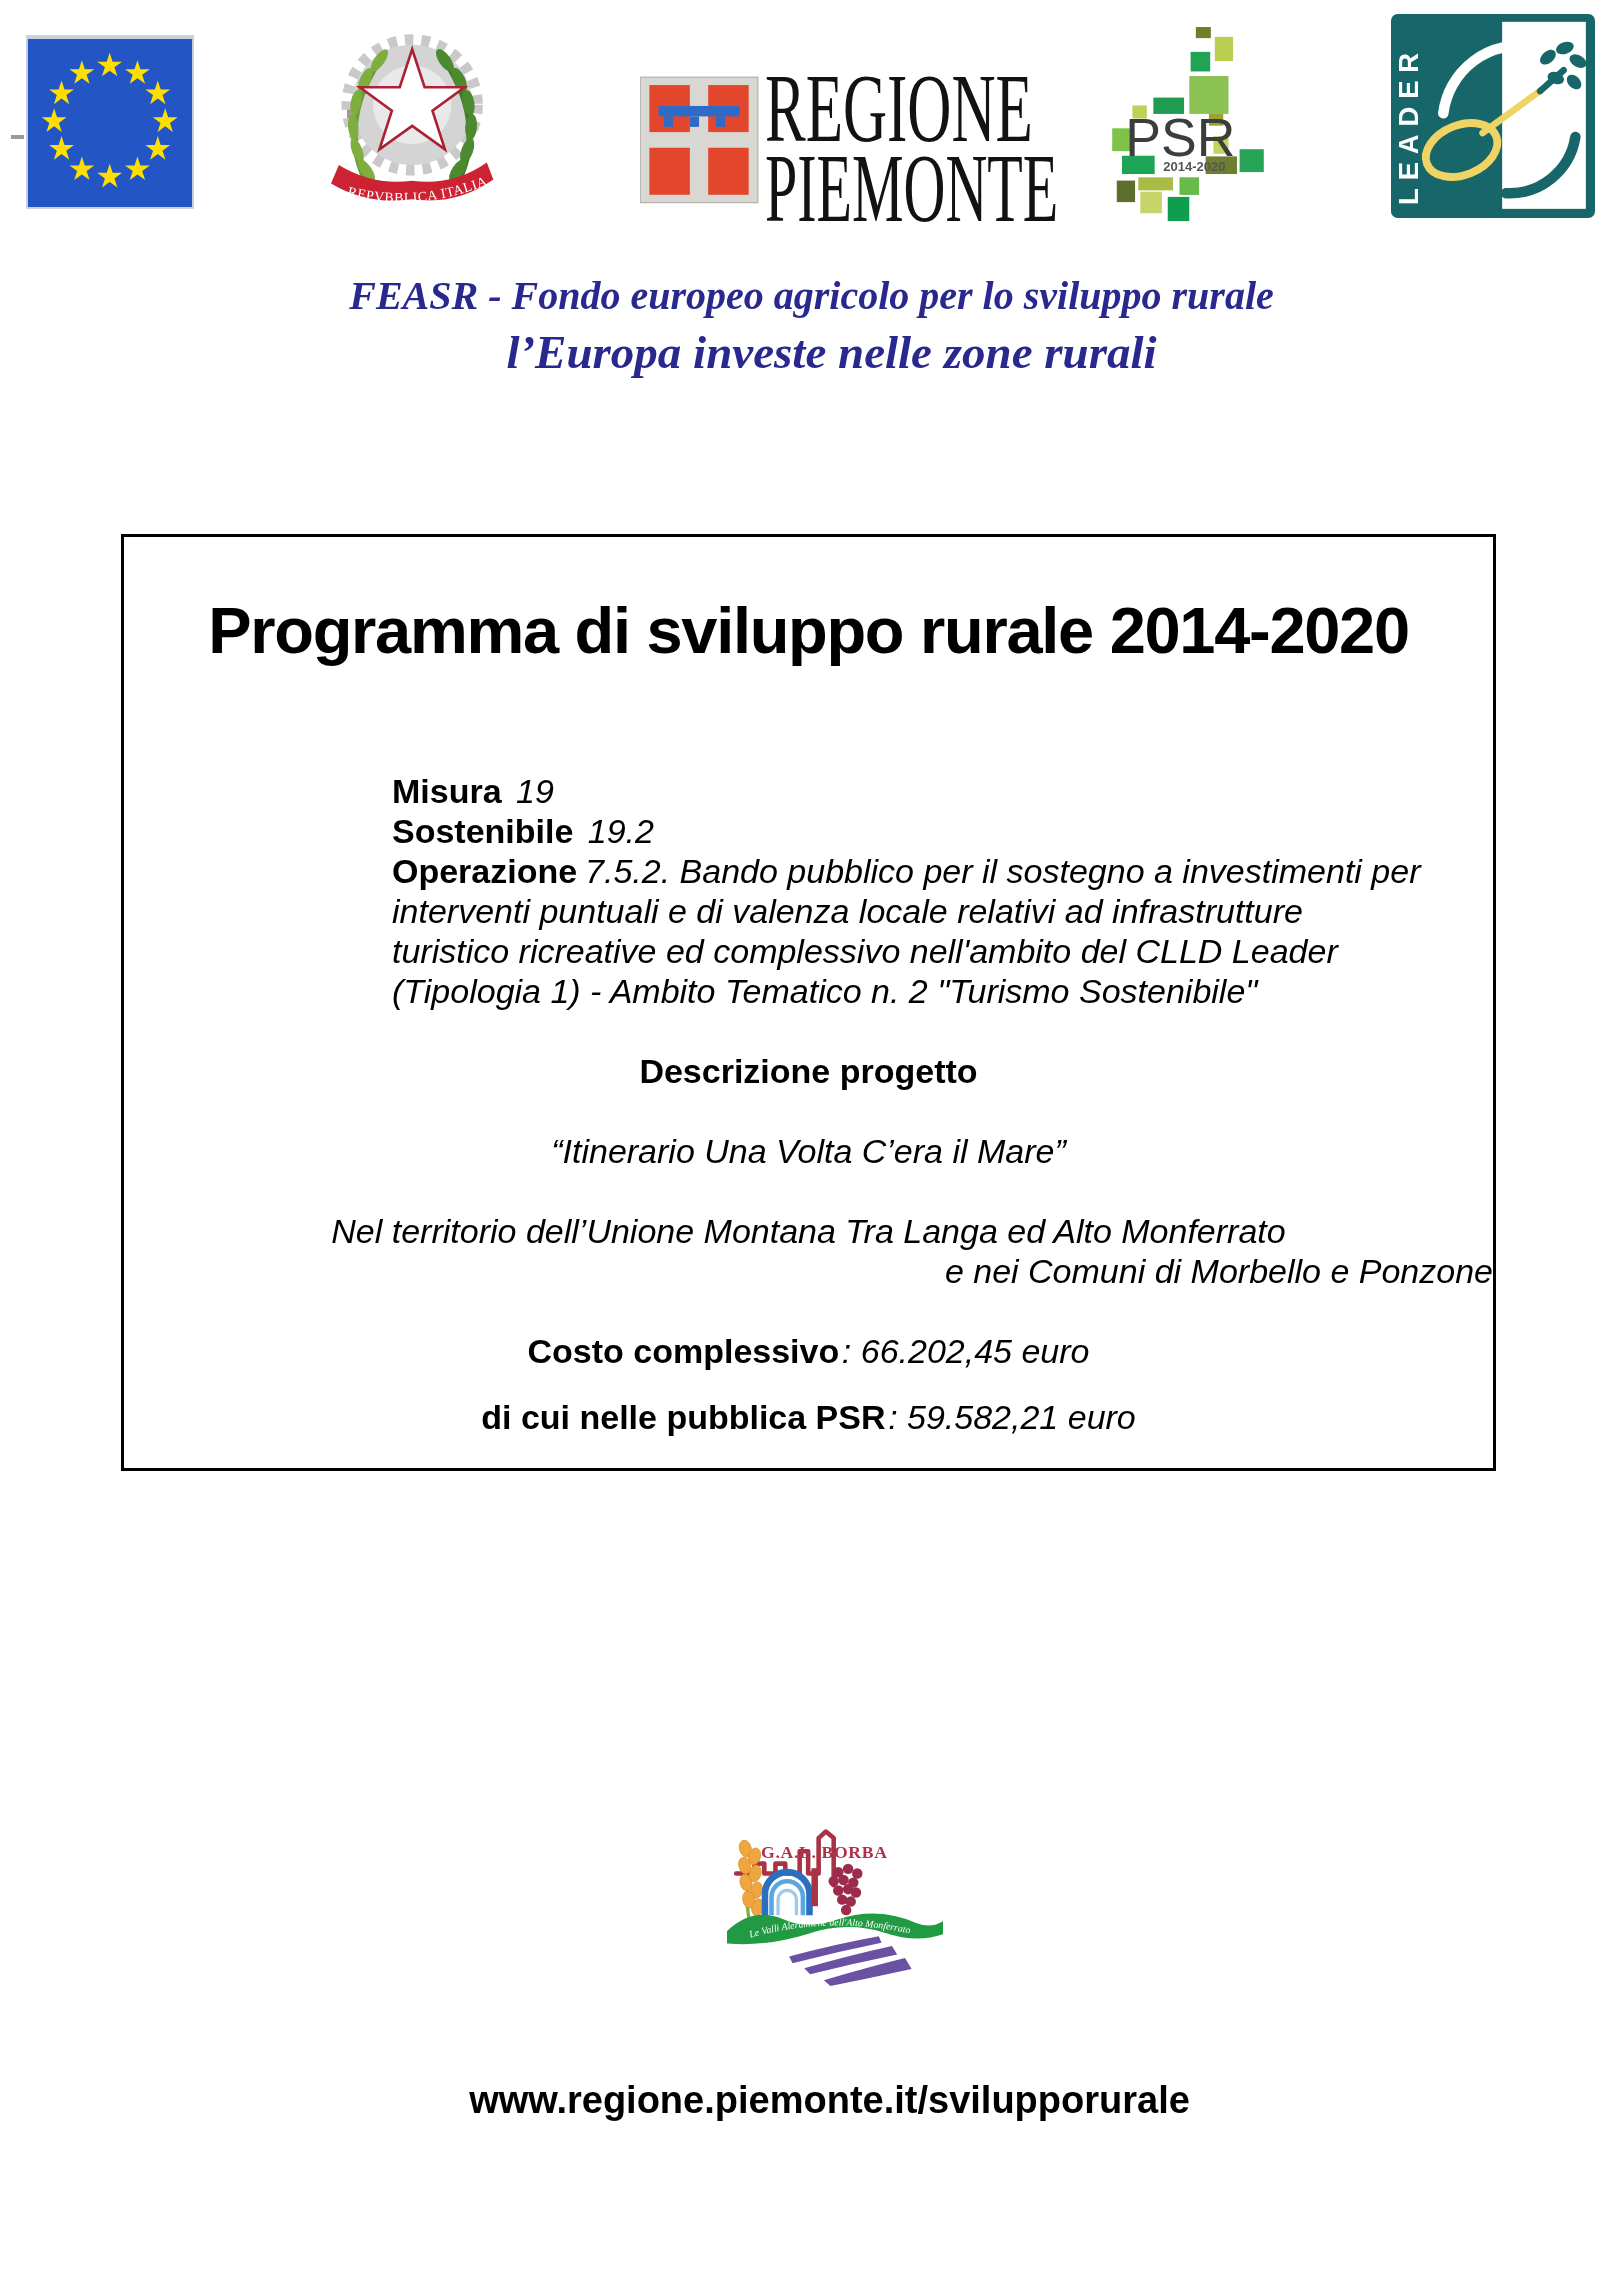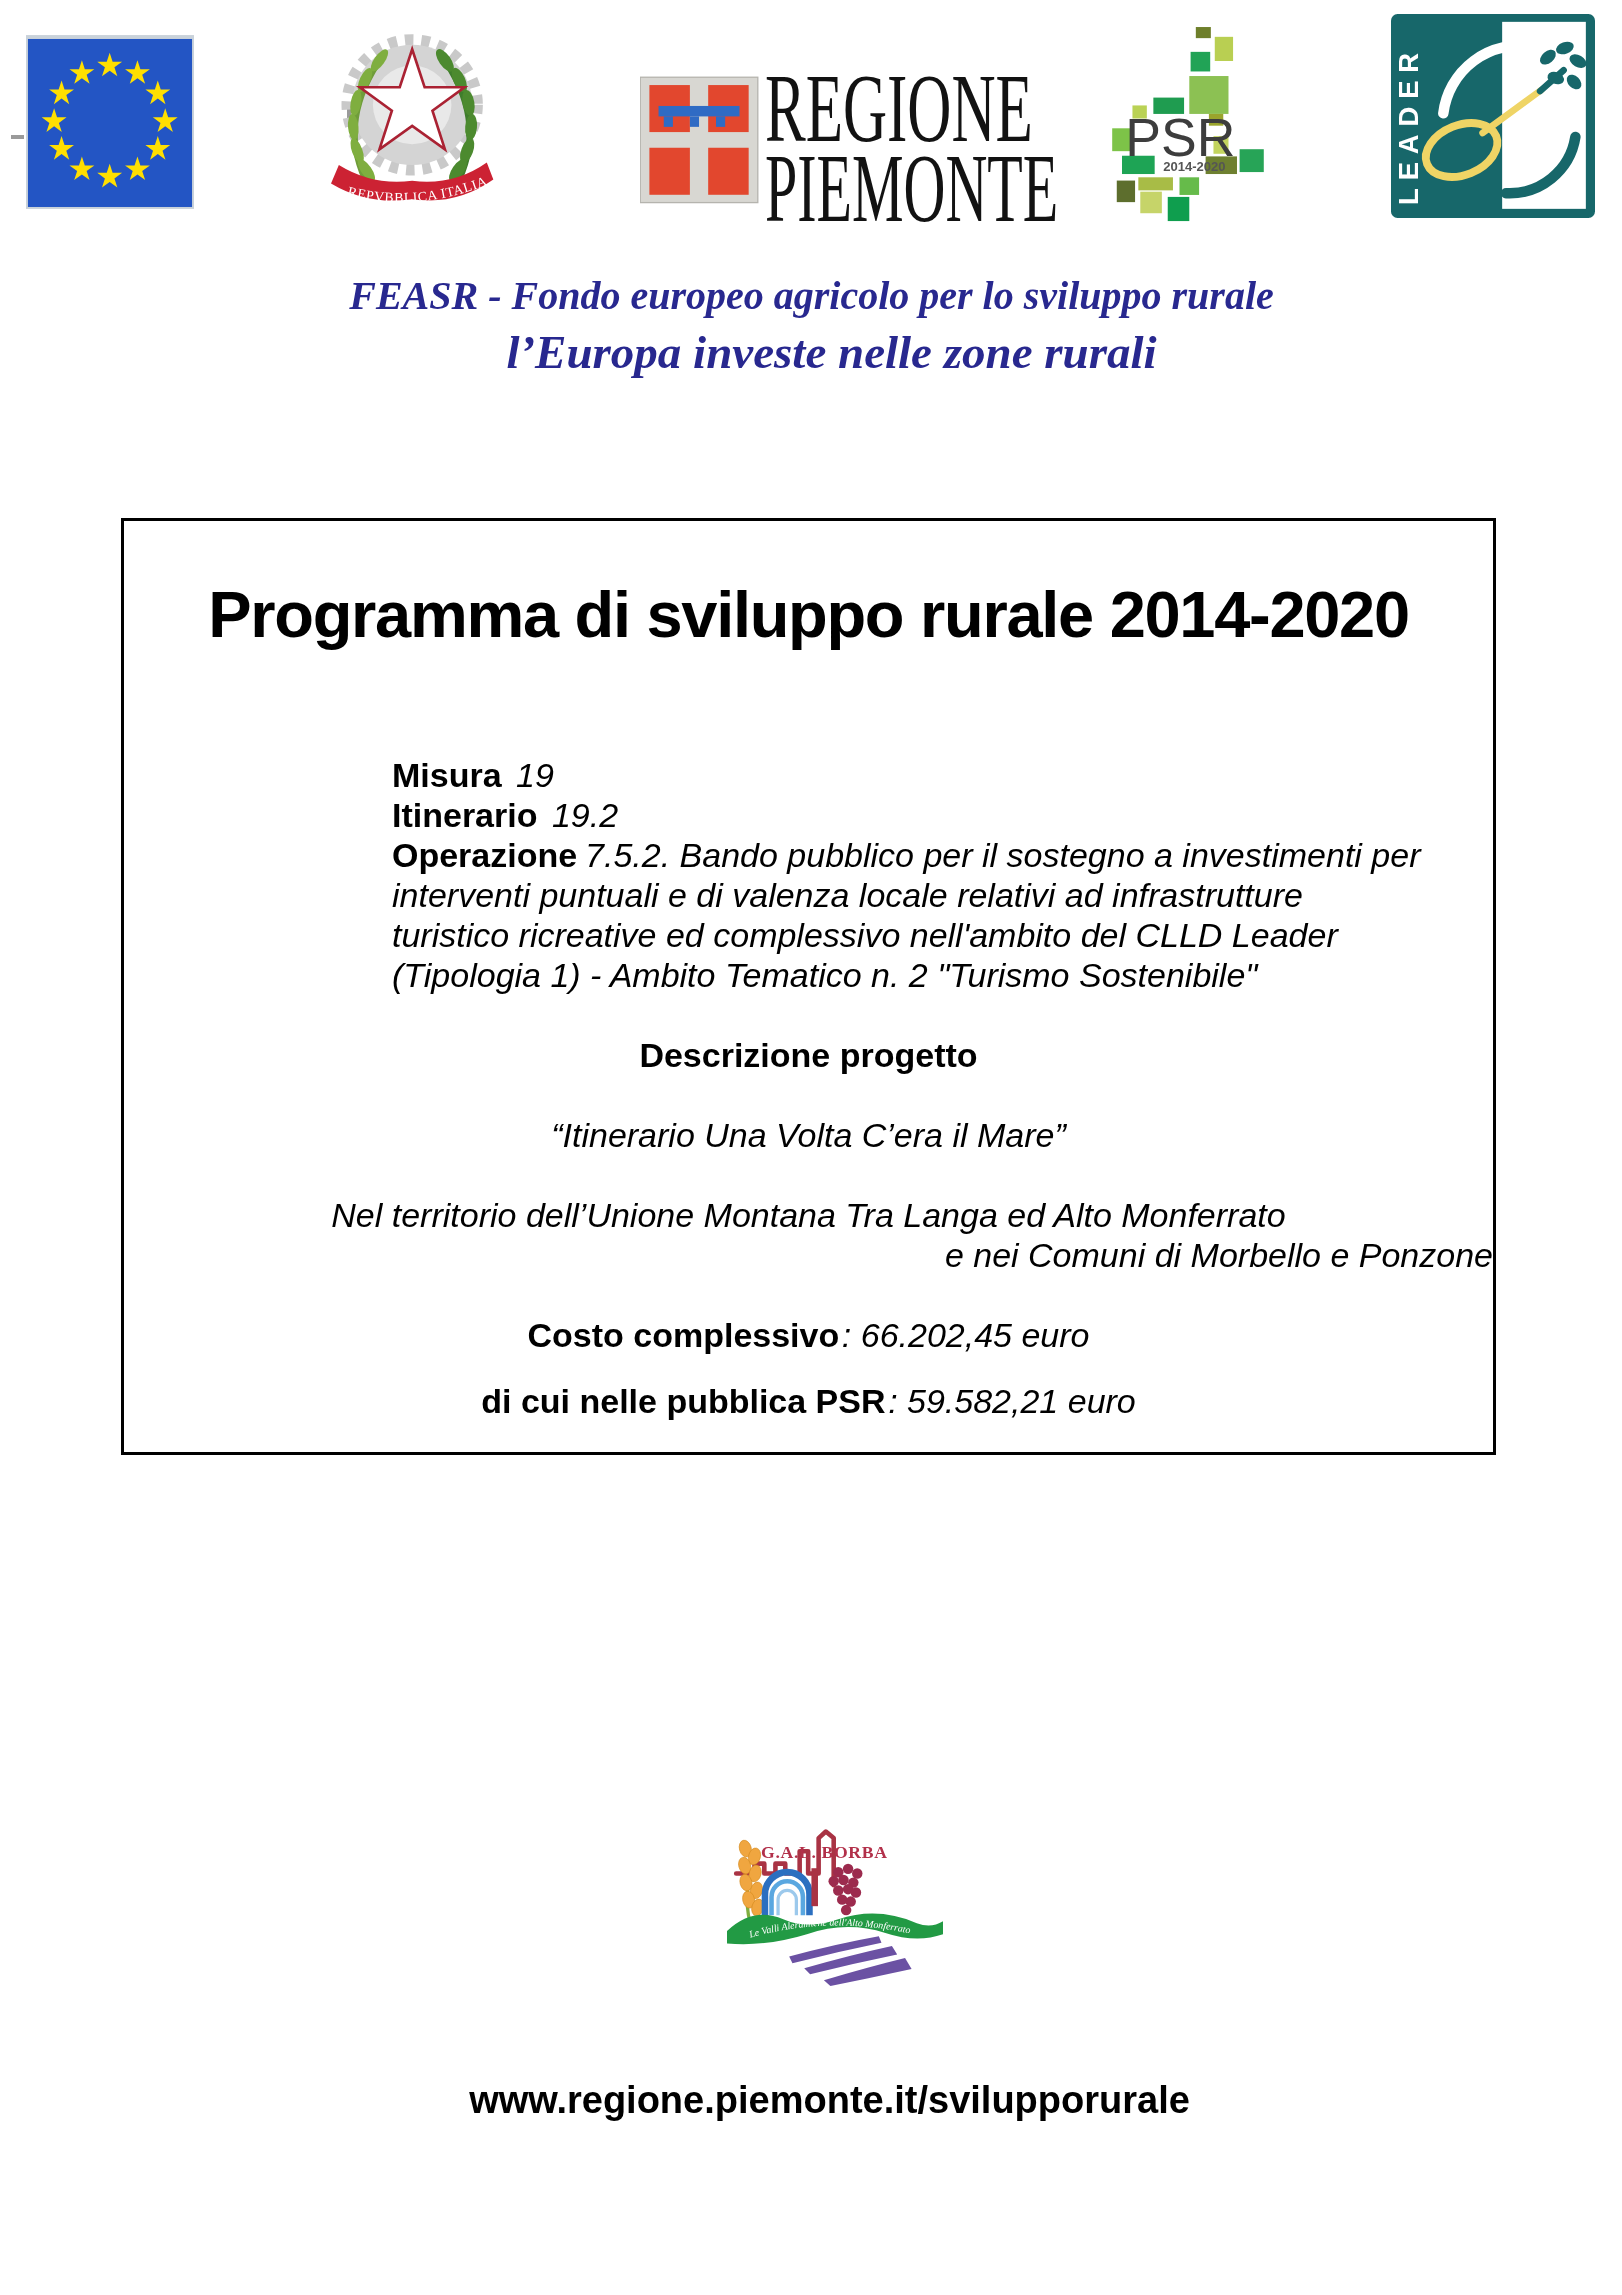--- a/index.html
+++ b/index.html
@@ -8,21 +8,21 @@
   .abs{position:absolute;}
   
   .artifact-dash{left:10.5px;top:135px;width:13px;height:3.9px;background:#9a9a9a;}
   .artifact-bar{left:347px;top:107px;width:3.9px;height:17px;background:#9a9a9a;}
   
   .feasr{left:0;top:267px;width:1623px;text-align:center;color:#28288f;
          font-family:"Liberation Serif",serif;font-weight:bold;}
   .feasr-l1{font-size:40px;line-height:58px;font-style:italic;}
   .feasr-l2{font-size:47px;line-height:55px;font-style:italic;padding-left:40px;}
   
-  .main-box{left:121px;top:518px;width:1369px;height:931px;border:3.9px solid #000;background:#fff;}
+  .main-box{left:121px;top:534px;width:1369px;height:931px;border:3.9px solid #000;background:#fff;}
   .box-title{margin-top:56px;text-align:center;font-size:65px;font-weight:bold;letter-spacing:-1.3px;white-space:nowrap;}
   .measure-block{margin-top:103px;padding-left:268px;font-size:34px;line-height:40px;}
   .measure-block .ln{white-space:nowrap;}
   .lbl{font-weight:bold;margin-right:14.4px;}
   .it{font-style:italic;}
   .center-line{text-align:center;font-size:34px;line-height:40px;white-space:nowrap;}
   .desc-head{margin-top:40px;font-weight:bold;}
   .proj-title{margin-top:40px;font-style:italic;}
   .terr1{margin-top:40px;font-style:italic;}
   .terr2{font-style:italic;text-align:right;}
@@ -162,21 +162,21 @@
   </div>
 
   <div class="abs main-box">
     <div class="box-title">Programma di sviluppo rurale 2014-2020</div>
 
     <div class="measure-block">
       <div class="ln">
         <span class="lbl">Misura</span><span class="it">19</span>
       </div>
       <div class="ln">
-        <span class="lbl">Itinerario</span><span class="it">19.2</span>
+        <span class="lbl">Sostenibile</span><span class="it">19.2</span>
       </div>
       <div class="ln">
         <span class="lbl" style="margin-right:7.9px;">Operazione</span><span class="it">7.5.2. Bando pubblico per il sostegno a investimenti per</span>
       </div>
       <div class="ln it">interventi puntuali e di valenza locale relativi ad infrastrutture</div>
       <div class="ln it">turistico ricreative ed complessivo nell'ambito del CLLD Leader</div>
       <div class="ln it">(Tipologia 1) - Ambito Tematico n. 2 "Turismo Sostenibile"</div>
     </div>
 
     <div class="center-line desc-head">Descrizione progetto</div>

